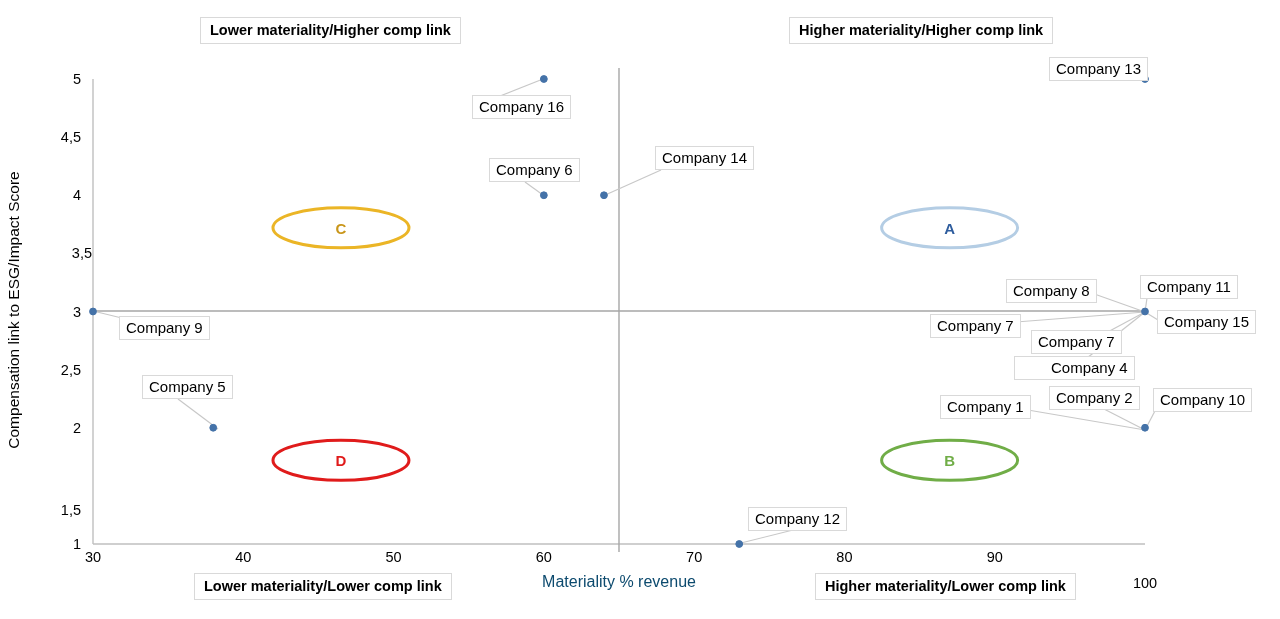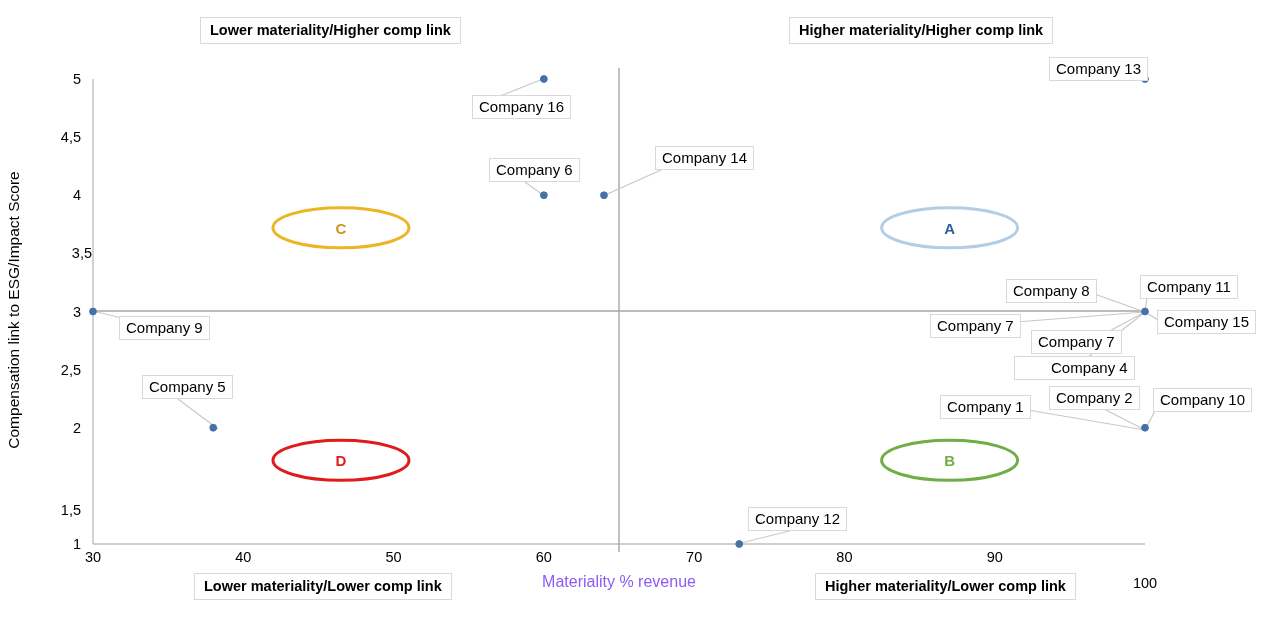--- a/index.html
+++ b/index.html
@@ -67,21 +67,21 @@
     top: 310px;
     transform: translate(-50%, -50%) rotate(-90deg);
     transform-origin: center center;
     font-size: 15.5px;
     white-space: nowrap;
     color: #000000;
   }
   #x-axis-title {
     position: absolute;
     font-size: 16px;
-    color: #8b5cf6;
+    color: #0c4a6e;
     white-space: nowrap;
     transform: translateX(-50%);
   }
   svg.layer {
     position: absolute;
     left: 0; top: 0;
     width: 1280px;
     height: 619px;
     overflow: visible;
   }

